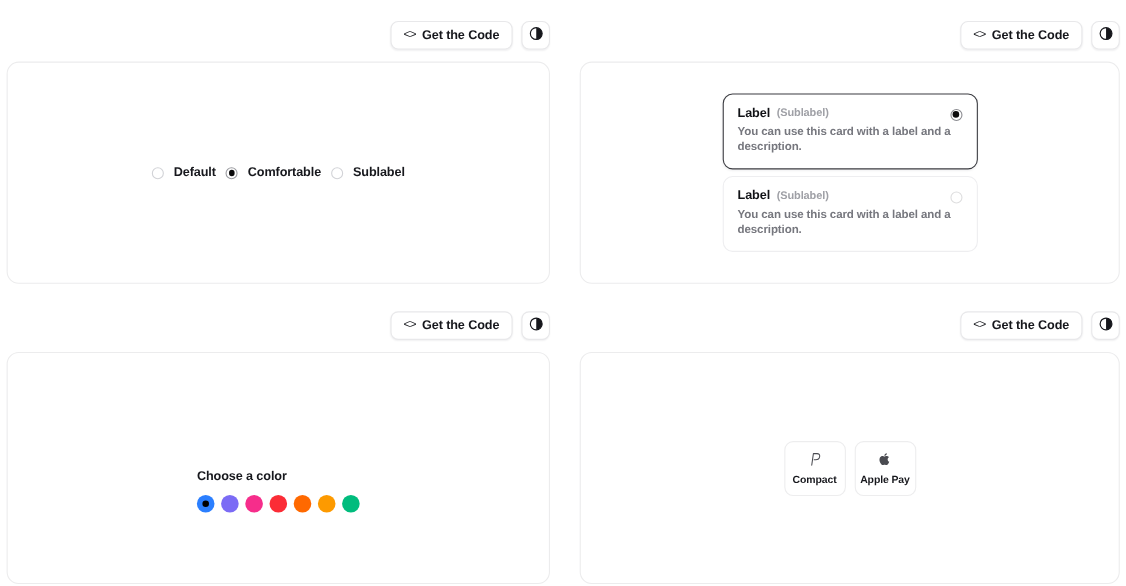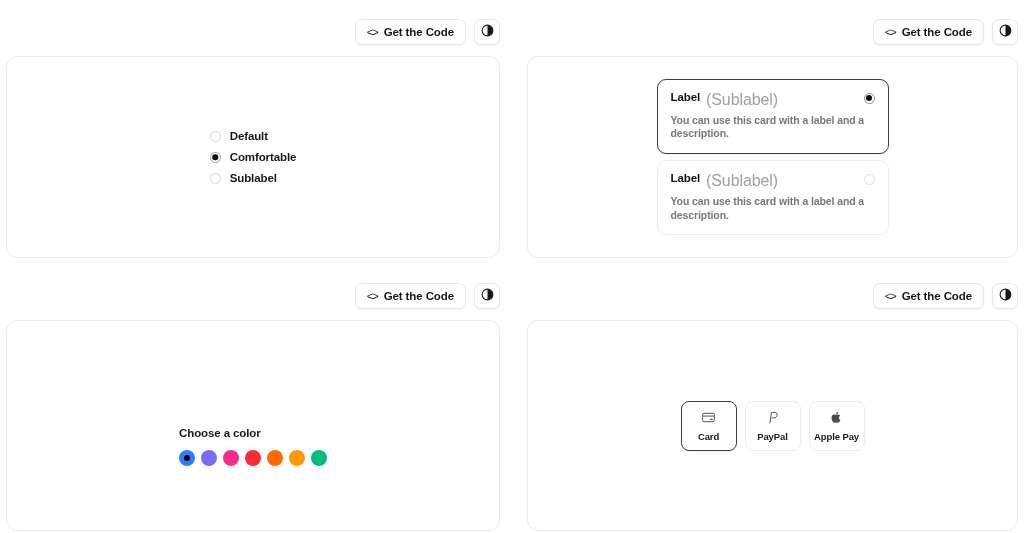--- a/index.html
+++ b/index.html
@@ -88,21 +88,21 @@
     display: flex;
     align-items: center;
     justify-content: center;
   }
   .q-tl .panel, .q-tr .panel { height: 202px; }
   .q-bl .panel, .q-br .panel { height: 211px; }
 
   
   .radio-group {
     display: flex;
-    flex-direction: column;
+    flex-direction: row;
     gap: 9px;
   }
   .radio-row {
     display: flex;
     align-items: center;
     gap: 9px;
     cursor: pointer;
   }
   .radio {
     width: 11px;
@@ -148,33 +148,33 @@
     background: #ffffff;
     border: 1px solid #eeeef0;
     cursor: pointer;
   }
   .opt-card.selected {
     border-color: #3c3d42;
     box-shadow: 0 1px 2px rgba(16,17,26,0.06);
   }
   .opt-head {
     display: flex;
-    align-items: flex-start;
+    align-items: center;
     gap: 6px;
     margin-bottom: 5px;
   }
   .opt-label {
     font-size: 11.5px;
     font-weight: 700;
     color: #111216;
     letter-spacing: -0.1px;
   }
   .opt-sublabel {
-    font-size: 16px;
-    font-weight: 400;
+    font-size: 10px;
+    font-weight: 700;
     color: #9fa0a6;
     letter-spacing: -0.1px;
   }
   .opt-desc {
     font-size: 10.5px;
     color: #76777e;
     letter-spacing: -0.1px;
     line-height: 1.3;
     font-weight: bold;
   }
@@ -403,38 +403,28 @@
             <circle cx="8" cy="8" r="6.6" fill="none" stroke="#16171c" stroke-width="1.3"></circle>
             <path d="M8 1.4 A6.6 6.6 0 0 1 8 14.6 Z" fill="#16171c"></path>
           </svg>
         </span>
       </button>
     </div>
 
     <div class="panel">
       <div class="pay-row">
 
-        <div class="pay-tile selected">
-          <span class="pay-icon">
-            <svg width="15" height="15" viewBox="0 0 20 20" aria-hidden="true">
-              <rect x="2.2" y="4.4" width="15.6" height="11.2" rx="1.8" fill="none" stroke="#4a4b51" stroke-width="1.25"></rect>
-              <line x1="2.2" y1="8.1" x2="17.8" y2="8.1" stroke="#4a4b51" stroke-width="1.25"></line>
-              <line x1="12.2" y1="12.4" x2="15.6" y2="12.4" stroke="#4a4b51" stroke-width="1.6"></line>
-            </svg>
-          </span>
-          <span class="pay-label">Card</span>
-        </div>
 
         <div class="pay-tile">
           <span class="pay-icon">
             <svg width="15" height="15" viewBox="0 0 20 20" aria-hidden="true">
               <path d="M6.6 17.2 L8.6 3.2 L13.0 3.2 C15.4 3.2 16.6 4.6 16.2 6.8 C15.8 9.3 14.0 10.6 11.4 10.6 L9.5 10.6" fill="none" stroke="#4a4b51" stroke-width="1.25" stroke-linejoin="round" stroke-linecap="round"></path>
             </svg>
           </span>
-          <span class="pay-label">PayPal</span>
+          <span class="pay-label">Compact</span>
         </div>
 
         <div class="pay-tile">
           <span class="pay-icon">
             <svg width="15" height="15" viewBox="0 0 20 20" aria-hidden="true">
               <path d="M13.6 11.1c0-2 1.6-2.9 1.7-3-0.9-1.4-2.4-1.5-2.9-1.6-1.2-0.1-2.4 0.7-3 0.7-0.6 0-1.6-0.7-2.6-0.7-1.3 0-2.6 0.8-3.3 2-1.4 2.4-0.4 6 1 8 0.7 1 1.5 2.1 2.5 2 1 0 1.4-0.6 2.6-0.6 1.2 0 1.5 0.6 2.6 0.6 1.1 0 1.8-1 2.4-2 0.8-1.1 1.1-2.2 1.1-2.3-0.1 0-2.1-0.8-2.1-3.1z" fill="#4a4b51" transform="translate(0,-1.2) scale(0.92) translate(0.8,1.4)"></path>
               <path d="M11.8 5.3c0.5-0.7 0.9-1.6 0.8-2.5-0.8 0-1.8 0.5-2.4 1.2-0.5 0.6-0.9 1.5-0.8 2.4 0.9 0.1 1.8-0.4 2.4-1.1z" fill="#4a4b51" transform="translate(0,-1.2) scale(0.92) translate(0.8,1.4)"></path>
             </svg>
           </span>
           <span class="pay-label">Apple Pay</span>

